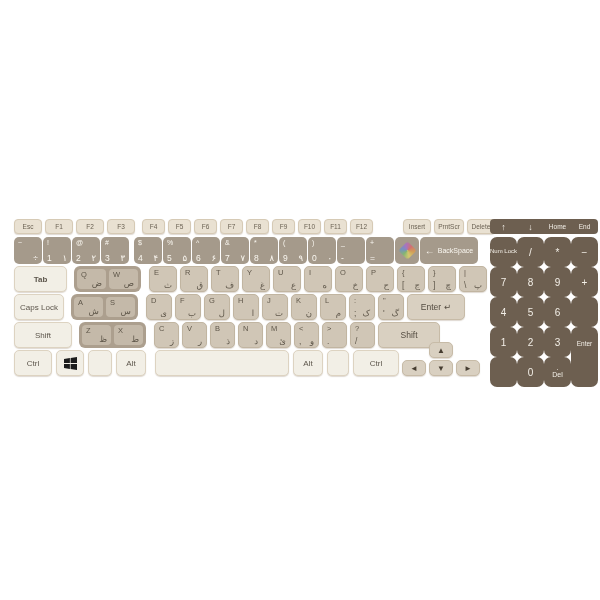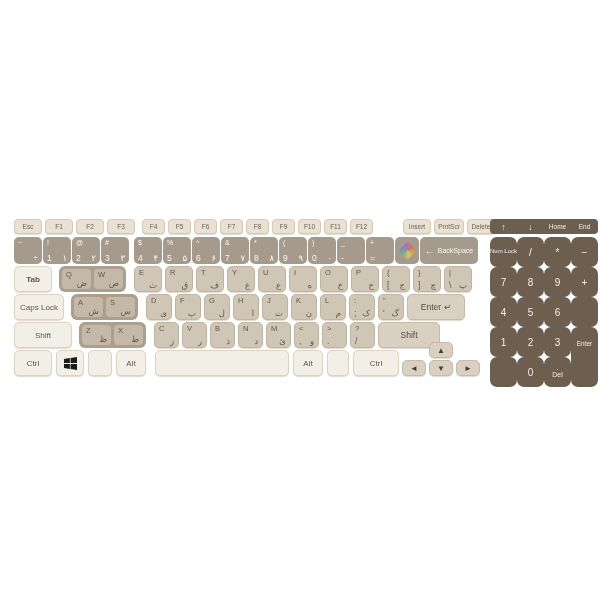--- a/index.html
+++ b/index.html
@@ -197,21 +197,21 @@
       </div>
       <div class="key lab bandk" style="width: 24px;">
         <div class="diamond"></div>
       </div>
       <div class="key lab bandk bsk" style="width: 58px; font-size: 7px;">
         <span class="arr">←</span>
         <span class="">BackSpace</span>
       </div>
     </div>
     <div class="row" style="top: 266px; height: 26px;">
-      <div class="key lab cream" style="width: 38px; font-weight: bold;">
+      <div class="key lab cream" style="width: 53px; font-weight: bold;">
         <span class="">Tab</span>
       </div>
       <div class="sp" style="width: 4px;"></div>
       <div class="panel">
         <div class="key " style="width: 29px;">
           <span class="t">Q</span>
           <div class="b">
             <span class="bl"></span>
             <span class="br">ض</span>
           </div>

